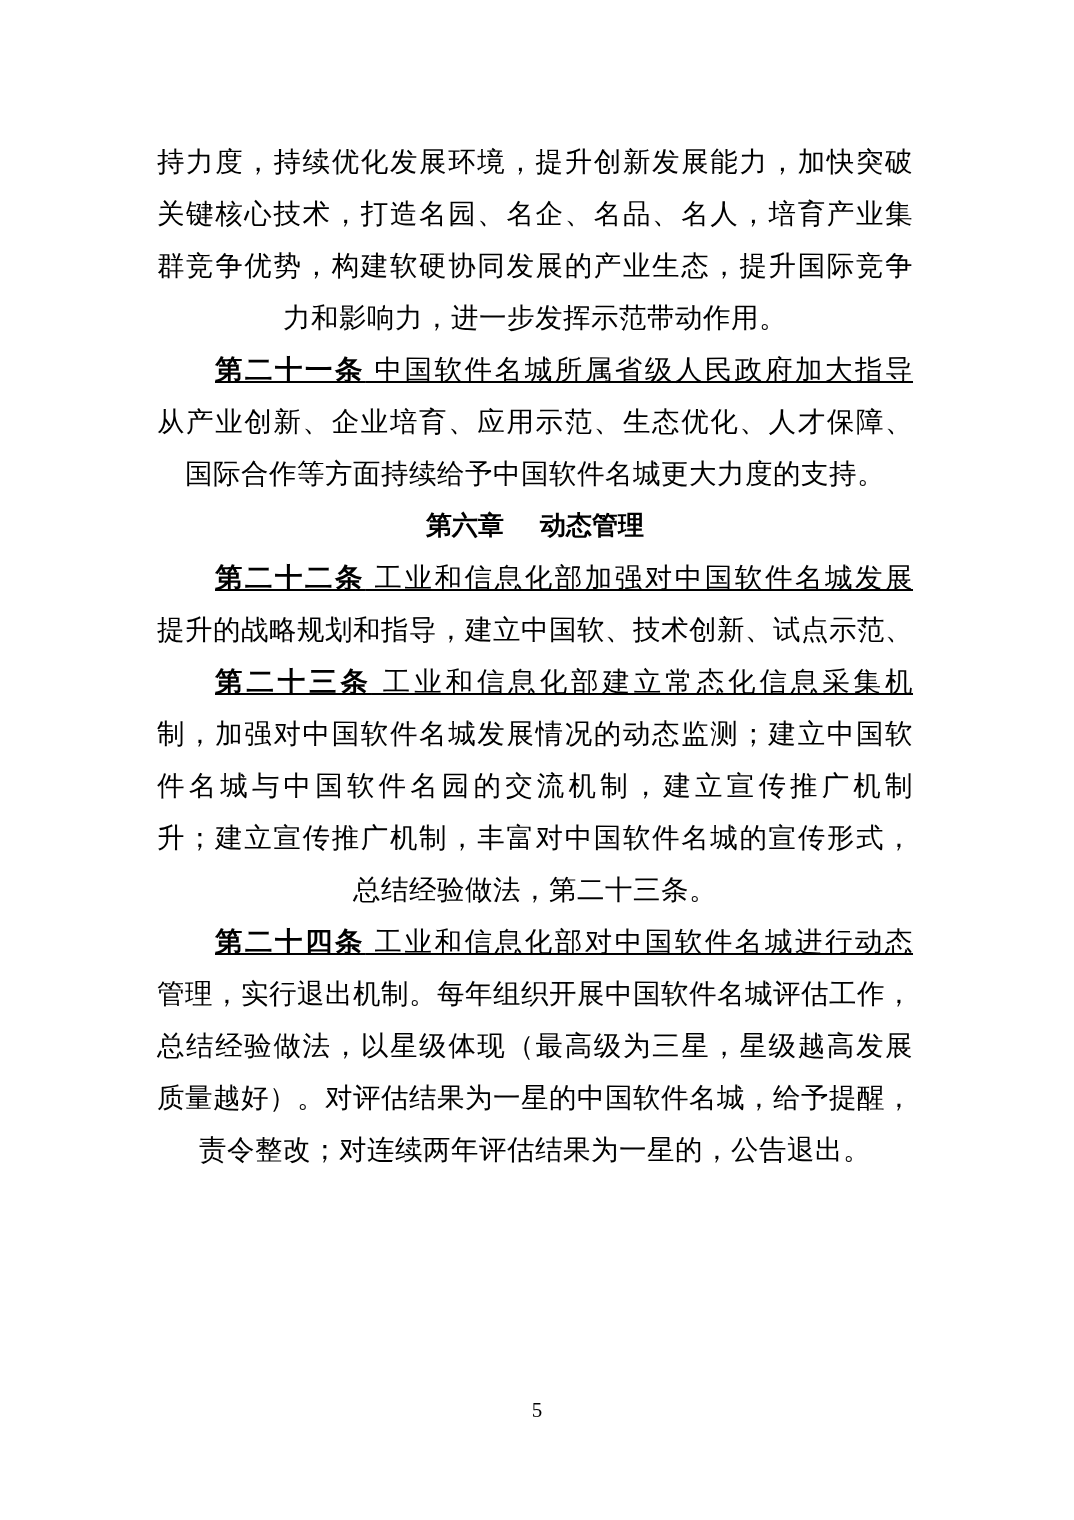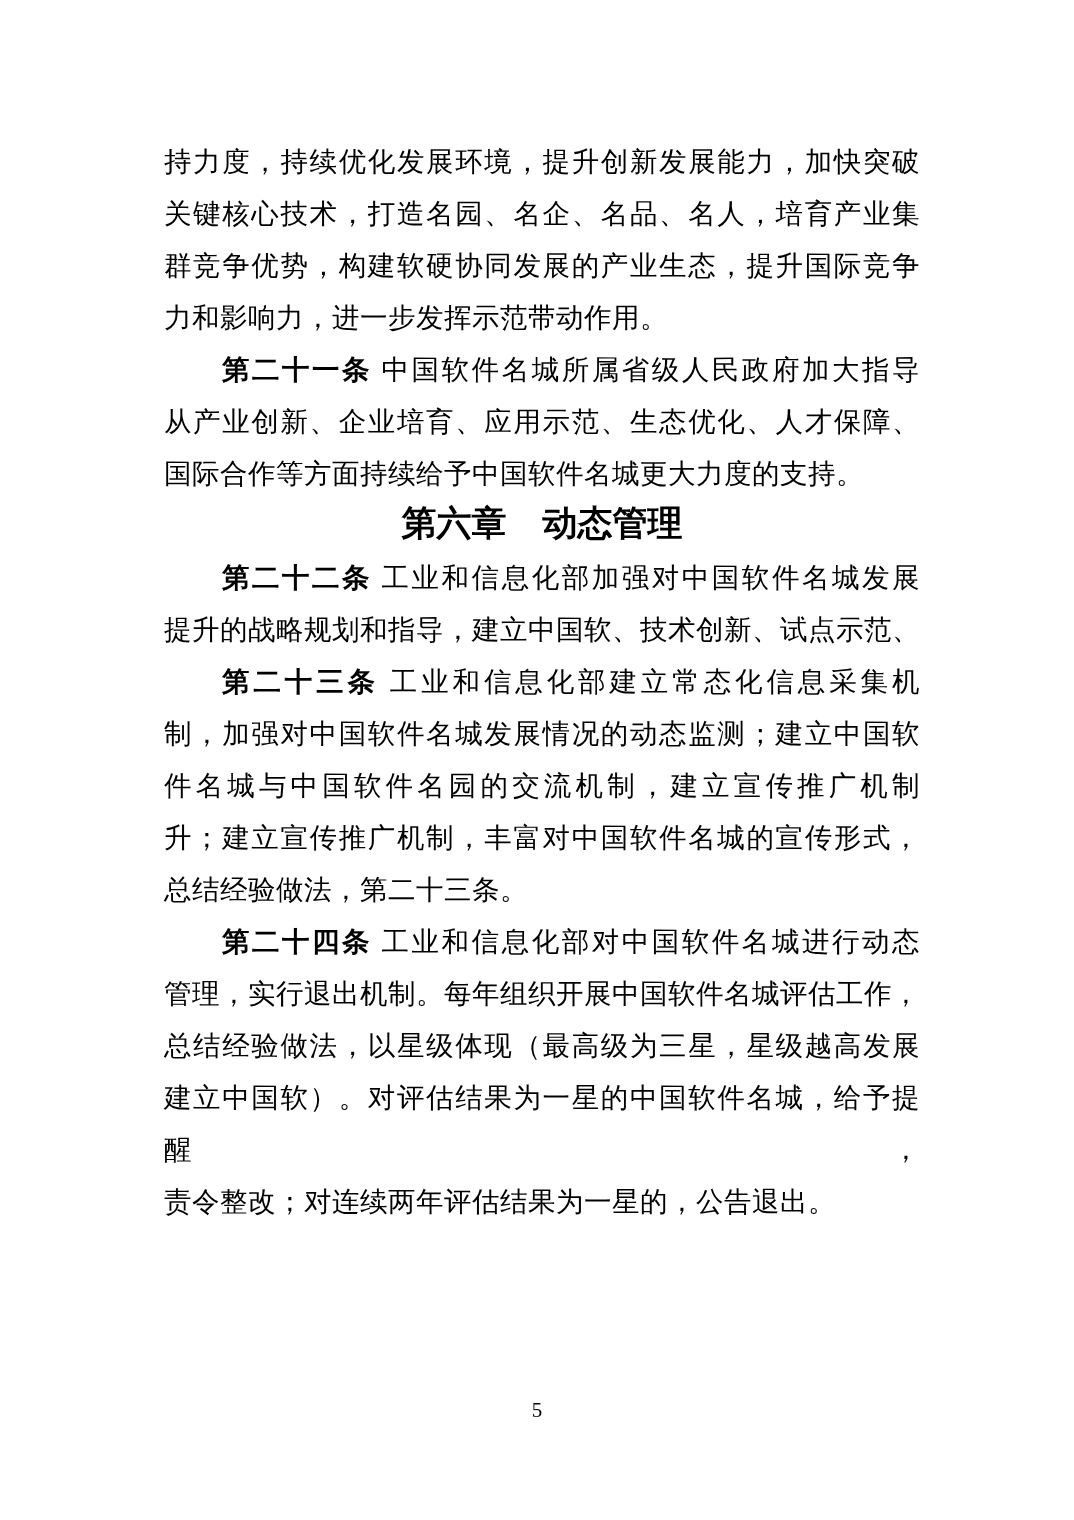--- a/index.html
+++ b/index.html
@@ -16,46 +16,46 @@
   .page {
     position: absolute;
     inset: 0;
     background: #ffffff;
   }
   .content {
     position: absolute;
     left: 157px;
     top: 136px;
     width: 756px;
-    margin-left: 7px;
   }
   .line {
     font-size: 27.5px;
     line-height: 52px;
-    text-align: left;
+    text-align: center;
     letter-spacing: 0.5px;
   }
   .line.just {
     text-align: justify;
     text-align-last: justify;
     text-justify: inter-character;
   }
   .line.first {
     text-indent: 58px;
+    text-decoration: underline;
   }
   .art-label {
     font-weight: bold;
     font-family: "Liberation Sans", "DejaVu Sans", sans-serif;
   }
   .chapter {
-    font-size: 35px;
+    font-size: 26px;
     line-height: 52px;
     text-align: center;
     font-weight: bold;
-    font-family: Liberation Mono, monospace;
+    font-family: Liberation Serif, serif;
   }
   .chapter .hgap {
     display: inline-block;
     width: 36px;
   }
   .page-number {
     position: absolute;
     left: 0;
     top: 1398px;
     width: 1074px;
@@ -90,18 +90,18 @@
         <div class="line just first"><span class="art-label">第二十三条</span> 工业和信息化部建立常态化信息采集机</div>
         <div class="line just">制，加强对中国软件名城发展情况的动态监测；建立中国软</div>
         <div class="line just">件名城与中国软件名园的交流机制，建立宣传推广机制</div>
         <div class="line just">升；建立宣传推广机制，丰富对中国软件名城的宣传形式，</div>
         <div class="line">总结经验做法，第二十三条。</div>
       </div>
       <div class="para">
         <div class="line just first"><span class="art-label">第二十四条</span> 工业和信息化部对中国软件名城进行动态</div>
         <div class="line just">管理，实行退出机制。每年组织开展中国软件名城评估工作，</div>
         <div class="line just">总结经验做法，以星级体现（最高级为三星，星级越高发展</div>
-        <div class="line just">建立中国软）。对评估结果为一星的中国软件名城，给予提醒，</div>
+        <div class="line just">质量越好）。对评估结果为一星的中国软件名城，给予提醒，</div>
         <div class="line">责令整改；对连续两年评估结果为一星的，公告退出。</div>
       </div>
     </main>
   <div class="page-number">5</div>
 </div>
 
 </body></html>

